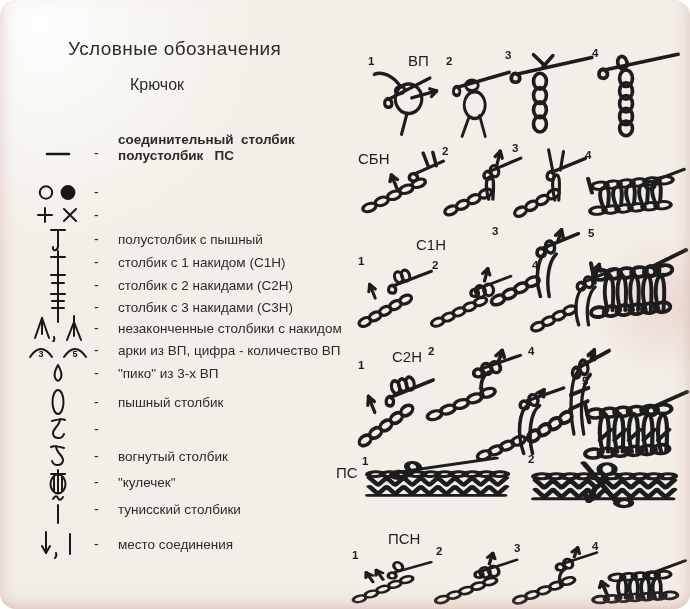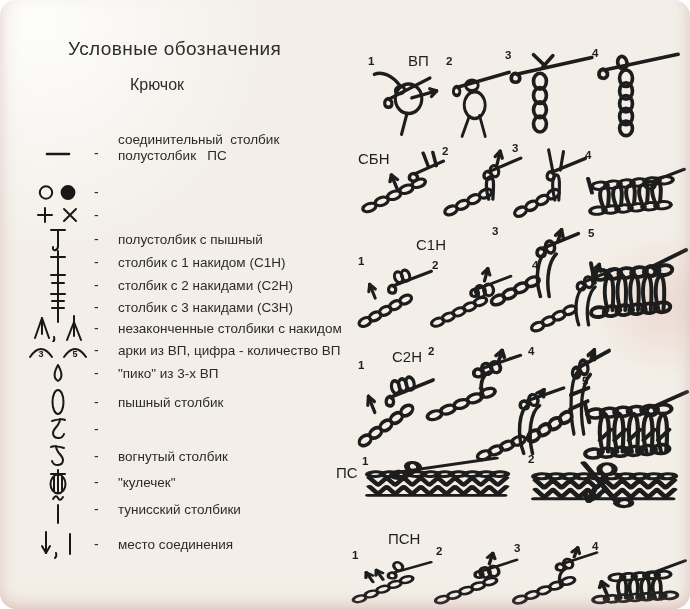--- a/index.html
+++ b/index.html
@@ -24,21 +24,21 @@
   .subtitle{position:absolute;left:130px;top:76px;font-size:16px;color:#2d2d2d;}
 
   
   .lrow{position:absolute;left:26px;width:334px;height:24px;display:flex;align-items:center;}
   .sym{width:64px;display:flex;align-items:center;justify-content:center;gap:6px;flex:none;}
   .dash{width:16px;margin-left:4px;flex:none;color:#2b2b2b;font-size:14px;}
   .lbl{margin-left:8px;font-size:13.5px;color:#2b2b2b;white-space:nowrap;}
   .row1{align-items:flex-end;height:36px;}
   .row1 .sym,.row1 .dash{margin-bottom:3px;}
   .two-line{line-height:16px;}
-  .pre{white-space:pre;}
+  .pre{white-space:pre;font-weight:bold;}
   .legend-svg{display:block;}
   .legend-svg path,.legend-svg circle,.legend-svg ellipse{stroke:#181818;stroke-width:2;fill:none;stroke-linecap:round;stroke-linejoin:round;}
   .legend-svg .fill{fill:#181818;}
   .legend-svg text{stroke:none;fill:#181818;font:700 9px "Liberation Sans",sans-serif;text-anchor:middle;}
 
   
   .sec-label{position:absolute;font-size:15px;font-weight:400;color:#1e1e1e;}
   .step{position:absolute;}
   .step .num{position:absolute;left:0;top:-3px;font-size:11.5px;font-weight:700;color:#1e1e1e;}
   .step svg{position:absolute;inset:0;width:100%;height:100%;overflow:visible;}

